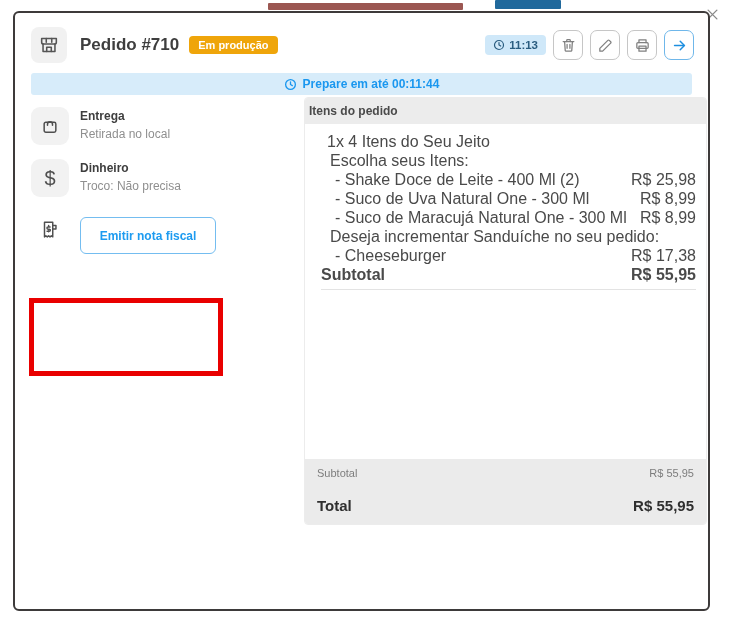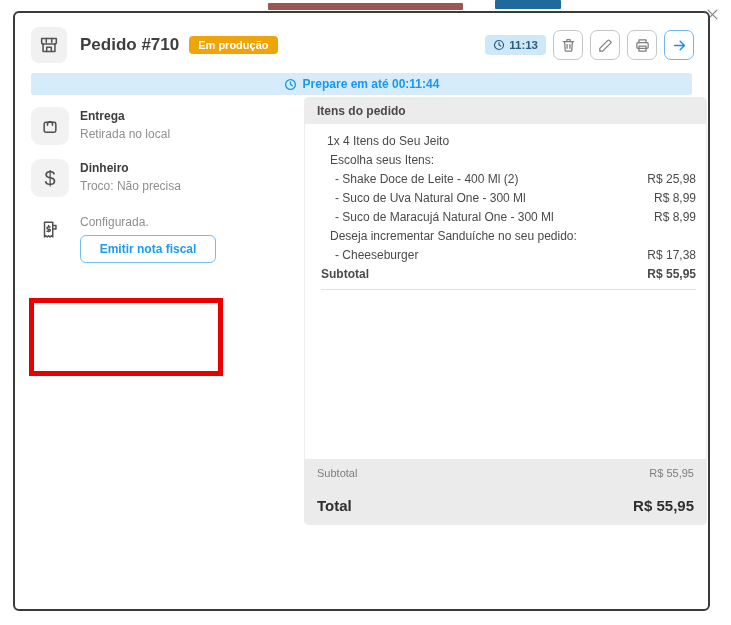--- a/index.html
+++ b/index.html
@@ -31,26 +31,26 @@
   
   .prepare-banner { margin:4px 16px 6px 16px; height:22px; background:#d7ecfa; border-radius:3px; display:flex; align-items:center; justify-content:center; gap:6px; color:#1a97ef; font-weight:bold; font-size:12px; }
   
   .content { display:flex; padding:4px 16px 0 16px; }
   .left-col { width:258px; flex:none; display:flex; flex-direction:column; gap:14px; padding-top:2px; }
   .section { display:flex; gap:11px; }
   .sec-icon { width:38px; height:38px; background:#f2f2f2; border-radius:9px; display:grid; place-items:center; color:#4f4f4f; flex:none; }
   .sec-title { font-size:12px; font-weight:bold; color:#3e3e3e; margin-top:2px; }
   .sec-value { font-size:12px; color:#8f8f8f; margin-top:4px; }
   .section.nota { padding-bottom:4px; }
-  .emit-btn { display:block; margin-top:6px; width:136px; height:28px; background:#fff; border:1.5px solid #74bdf0; border-radius:6px; color:#1d9bf0; font-weight:bold; font-size:12px; font-family:"Liberation Sans",sans-serif; cursor:pointer; }
+  .emit-btn { display:block; margin-top:6px; width:136px; height:37px; background:#fff; border:1.5px solid #74bdf0; border-radius:6px; color:#1d9bf0; font-weight:bold; font-size:12px; font-family:"Liberation Sans",sans-serif; cursor:pointer; }
   .annotation-box { position:absolute; left:14px; top:285px; width:194px; height:78px; border:5px solid #e90000; pointer-events:none; z-index:5; }
   
   .items-panel { position:absolute; left:289px; top:84px; width:403px; height:428px; border:1px solid #ececec; border-radius:4px; display:flex; flex-direction:column; background:#fff; }
-  .panel-header { background:#ececec; border-radius:3px 3px 0 0; padding:6px 12px; font-size:12px; font-weight:bold; color:#4a4a4a; }
-  .panel-body { flex:1; padding:8px 10px 0 10px; font-size:12px; color:#4a4a4a; overflow:hidden;text-align:right; }
+  .panel-header { background:#ececec; border-radius:3px 3px 0 0; padding:6px 4px; font-size:12px; font-weight:bold; color:#4a4a4a; }
+  .panel-body { flex:1; padding:8px 10px 0 10px; font-size:16px; color:#4a4a4a; overflow:hidden;text-align:right; }
   .row { display:flex; justify-content:space-between; line-height:19px; }
   .main-item { margin-left:12px; }
   .group-label { margin-left:15px; }
   .item-row { margin-left:20px; }
   .item-price { color:#4a4a4a; }
   .subtotal-row { margin-left:6px; font-weight:bold; padding-bottom:5px; border-bottom:1px solid #e3e3e3; }
   .panel-footer { background:#ebebeb; border-radius:0 0 3px 3px; padding:8px 12px 10px 12px; }
   .footer-sub { display:flex; justify-content:space-between; font-size:11px; color:#7d7d7d; }
   .footer-total { display:flex; justify-content:space-between; font-size:15px; font-weight:bold; color:#2f2f2f; margin-top:18px; }
   svg { display:block; }
@@ -163,21 +163,20 @@
 
       <div class="section nota">
         <div class="sec-icon" style="background:transparent;">
           <svg width="22" height="22" viewBox="0 0 24 24" fill="none" stroke="currentColor" stroke-width="1.6" stroke-linecap="round" stroke-linejoin="round">
               <path d="M6 3.5 h9 v16 l-1.5-1.2 -1.5 1.2 -1.5-1.2 -1.5 1.2 -1.5-1.2 -1.5 1.2 z"></path>
               <path d="M15 7 h3.5 v4 H15"></path>
               <path d="M10.5 7.2 v1 m0 4.6 v1 m1.6-5 h-2.3 a1.15 1.15 0 0 0 0 2.3 h1.4 a1.15 1.15 0 0 1 0 2.3 h-2.4"></path>
             </svg>
         </div>
         <div>
-          <div class="sec-value">Configurada.</div>
           <button class="emit-btn">Emitir nota fiscal</button>
         </div>
       </div>
 
     </div>
   </div>
 
   <div class="annotation-box"></div>
 
   <div class="items-panel">

